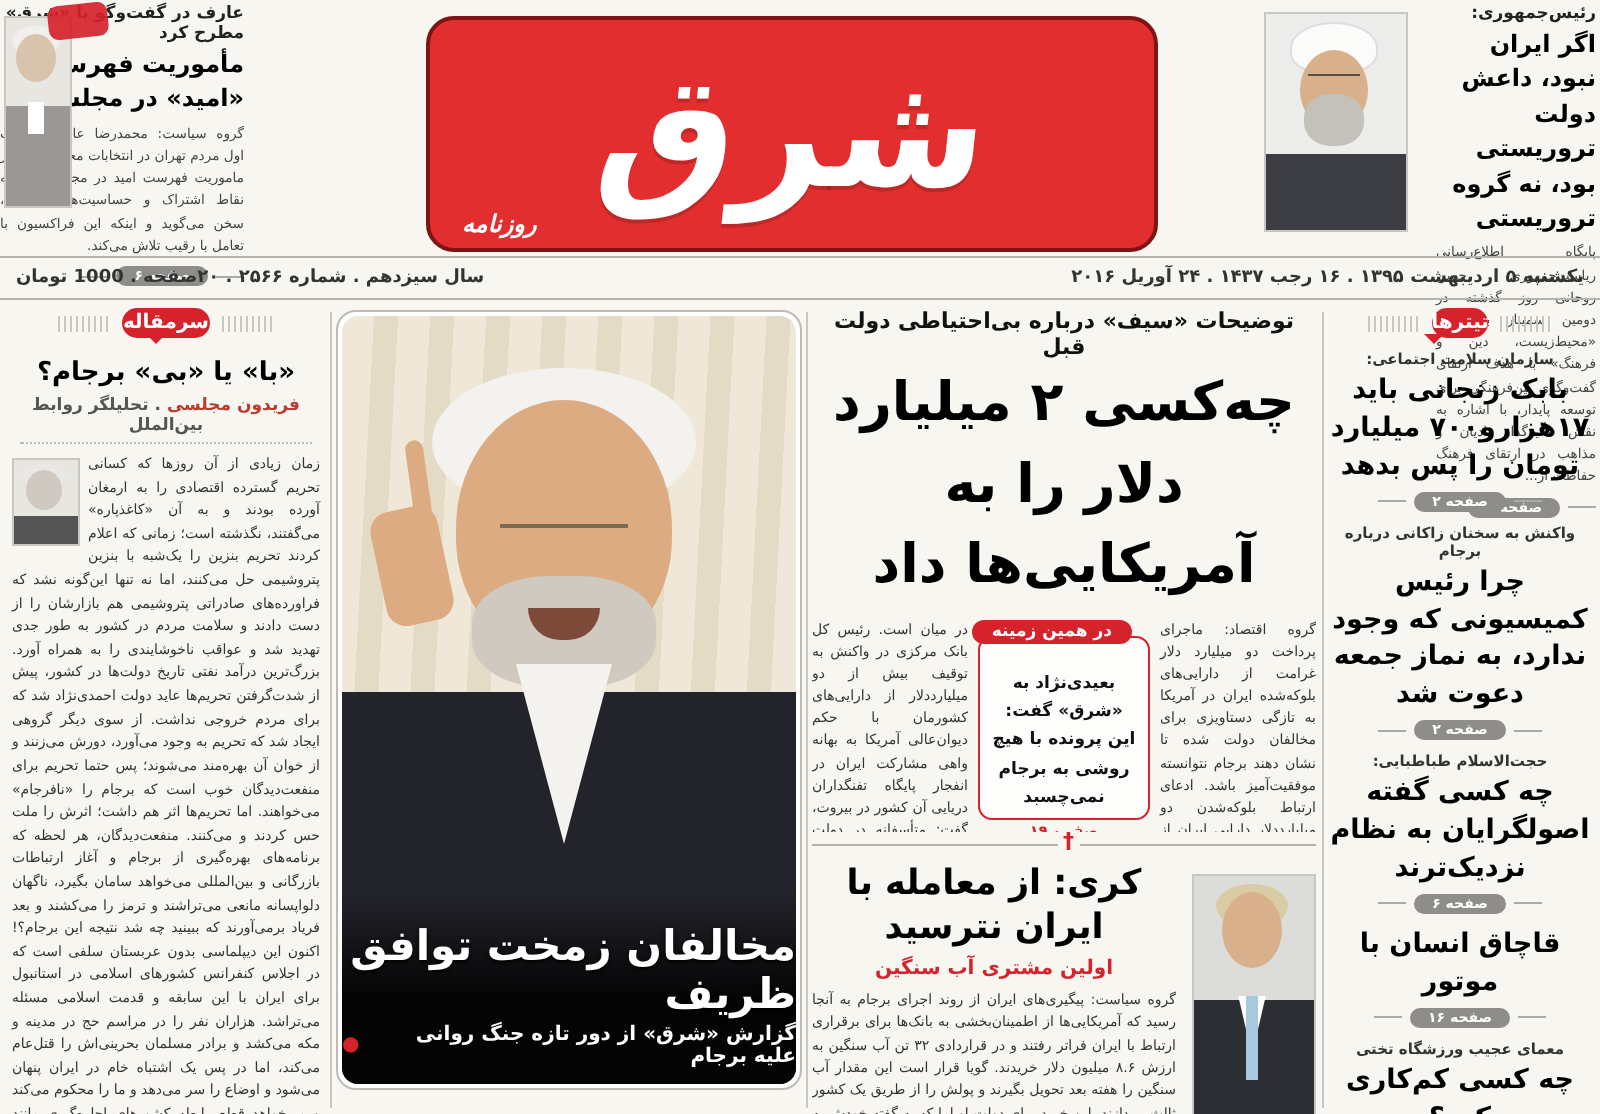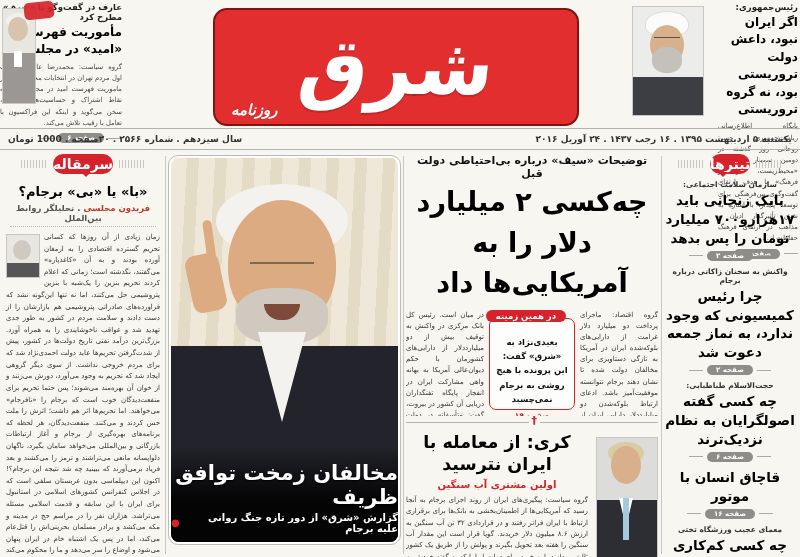--- a/index.html
+++ b/index.html
@@ -32,32 +32,32 @@
   .aref-stamp { position:absolute; top:0px; right:110px; width:30px; height:17px;
     background:#d6232b; border-radius:5px; transform:rotate(-6deg); opacity:.92; }
   .ta-left .ta-text { margin-right:42px; }
   .rouhani-photo { position:absolute; top:4px; left:2px; width:72px; height:110px; }
   .ta-right .ta-text { margin-left:88px; }
   .masthead { position:absolute; top:8px; left:213px; width:366px; height:118px;
     background:#e22e2e; border-radius:14px; border:2px solid #7e1414;
     display:flex; align-items:center; justify-content:center; }
   .m-title { color:#fff; font-size:78px; font-weight:900; line-height:1;
     transform:skewX(-6deg); text-shadow:0 2px 0 rgba(0,0,0,.15); }
-  .m-sub { position:absolute; bottom:5px; left:16px; color:#fff; font-size:15px;
+  .m-sub { position:absolute; bottom:5px; left:16px; color:#fff; font-size:12px;
     font-weight:bold; font-style:italic; }
   
   .dateline { position:absolute; top:128px; left:0; width:800px; height:22px;
     border-top:1px solid #b5b3ae; border-bottom:1px solid #b5b3ae;
     display:flex; align-items:center; justify-content:space-between; padding:0 8px;
     font-size:9px; font-weight:bold; color:#333; }
   
   .tabrow { display:flex; align-items:center; justify-content:center; gap:6px; }
   .hatch { width:26px; height:8px;
     background:repeating-linear-gradient(90deg,#c9c7c2 0 1px,transparent 1px 3px); }
-  .tab { position:relative; background:#d6232b; color:#fff; font-size:14px; font-weight:bold;
+  .tab { position:relative; background:#d6232b; color:#fff; font-size:10px; font-weight:bold;
     padding:2px 0; border-radius:10px; white-space:nowrap; }
   .tab::after { content:""; position:absolute; bottom:-8px; right:22px;
     border:5px solid transparent; border-top-color:#d6232b; }
   
   .sidebar { position:absolute; top:154px; left:664px; width:132px; height:403px;
     display:flex; flex-direction:column; gap:2px; overflow:hidden; }
   .sb-item { text-align:center; padding-top:4px; }
   .sb-kicker { font-size:7.5px; font-weight:bold; color:#333; margin-bottom:2px; }
   .sb-head { font-size:13.5px; font-weight:900; line-height:1.4; color:#000; }
   .sb-item .pagebadge-row { justify-content:center; margin-top:3px; }

